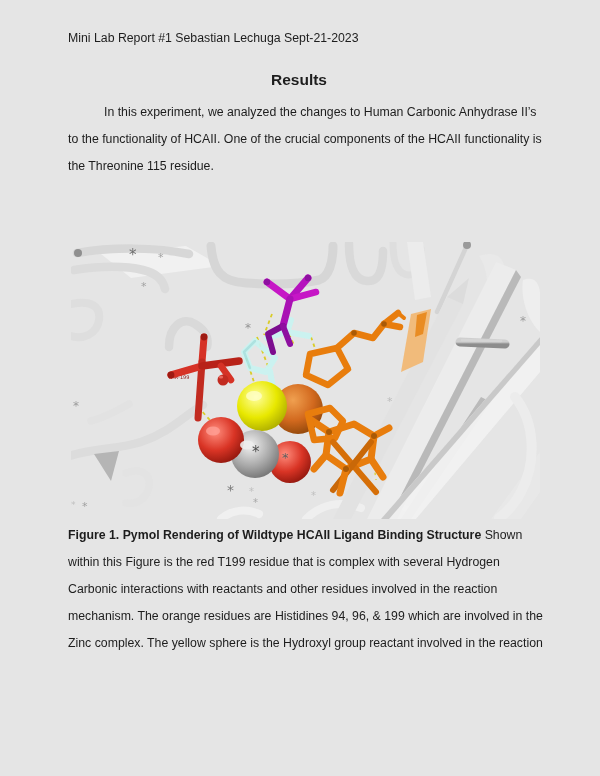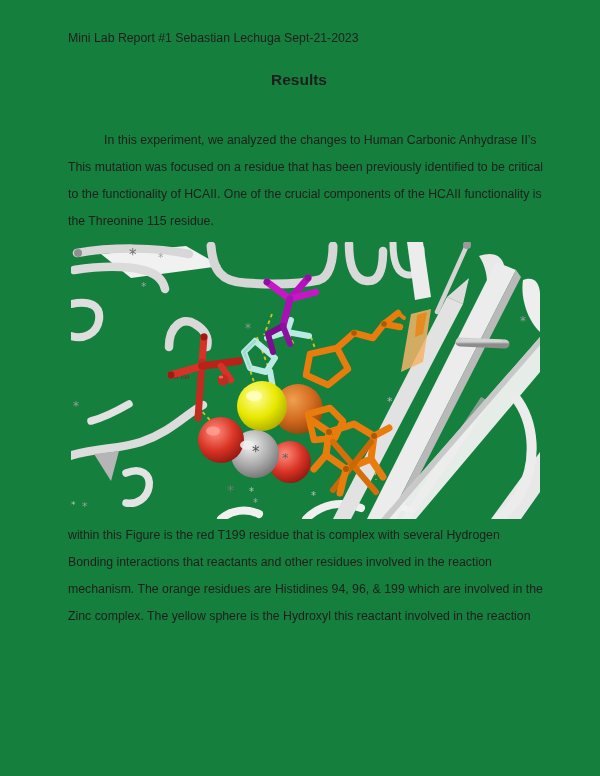--- a/index.html
+++ b/index.html
@@ -1,43 +1,42 @@
 <!DOCTYPE html>
 <html><head>
 <meta charset="utf-8">
 <style>
   html,body { margin:0; padding:0; }
   body {
     width:600px; height:776px; background:#ffffff; position:relative;
     font-family:"Liberation Sans", sans-serif; color:#1d1d1d; overflow:hidden;
   }
-  .page { position:absolute; inset:0; background:#15803d; }
+  .page { position:absolute; inset:0; background:#e5e5e5; }
   .header-line { position:absolute; top:31px; left:68px; font-size:12.3px; white-space:nowrap; }
   .doc-title { position:absolute; top:66px; left:0; width:588px; margin:5px; text-align:center;
                font-size:15.5px; font-weight:700; }
-  .body-text { position:absolute; top:99px; left:68px; width:480px;margin-top:28px; }
+  .body-text { position:absolute; top:99px; left:68px; width:480px; }
   .body-text .line, .caption .line { line-height:27px; font-size:12.3px; white-space:nowrap; }
   .indent { text-indent:36px; }
   .figure-wrap { position:absolute; top:242px; left:71px; width:469px; height:277px; }
   .figure-wrap svg { display:block; width:469px; height:277px; }
   .caption { position:absolute; top:522px; left:68px; width:490px; }
   .bold { font-weight:700; }
 </style>
 </head>
 <body>
 
 <div class="page">
 
   <div class="header-line">Mini Lab Report #1 Sebastian Lechuga Sept-21-2023</div>
 
   <h1 class="doc-title">Results</h1>
 
   <div class="body-text">
     <div class="line indent">In this experiment, we analyzed the changes to Human Carbonic Anhydrase II’s</div>
-    <div class="line">This mutation was focused on a residue that has been previously identified to be critical</div>
     <div class="line">to the functionality of HCAII. One of the crucial components of the HCAII functionality is</div>
     <div class="line">the Threonine 115 residue.</div>
   </div>
 
   <div class="figure-wrap">
     <svg viewBox="0 0 469 277" xmlns="http://www.w3.org/2000/svg">
       <defs>
         <radialGradient id="gradYellow" cx="38%" cy="32%" r="75%">
           <stop offset="0%" stop-color="#ffff9e"></stop>
             <stop offset="55%" stop-color="#e8e800"></stop>
@@ -208,19 +207,20 @@
       </g>
 
       <g stroke-linecap="round">
         <line x1="389" y1="100" x2="434" y2="102" stroke="url(#rodGrad)" stroke-width="9"></line>
         <line x1="391" y1="98" x2="430" y2="99" stroke="#d5d5d5" stroke-width="2.5"></line>
       </g>
     </svg>
   </div>
 
   <div class="caption">
+    <div class="line"><span class="bold">Figure 1. Pymol Rendering of Wildtype HCAII Ligand Binding Structure</span><span> Shown</span></div>
     <div class="line">within this Figure is the red T199 residue that is complex with several Hydrogen</div>
-    <div class="line">Bonding interactions that reactants and other residues involved in the reaction</div>
+    <div class="line">Carbonic interactions with reactants and other residues involved in the reaction</div>
     <div class="line">mechanism. The orange residues are Histidines 94, 96, &amp; 199 which are involved in the</div>
-    <div class="line">Zinc complex. The yellow sphere is the Hydroxyl this reactant involved in the reaction</div>
+    <div class="line">Zinc complex. The yellow sphere is the Hydroxyl group reactant involved in the reaction</div>
   </div>
 
 </div>
 
 </body></html>

